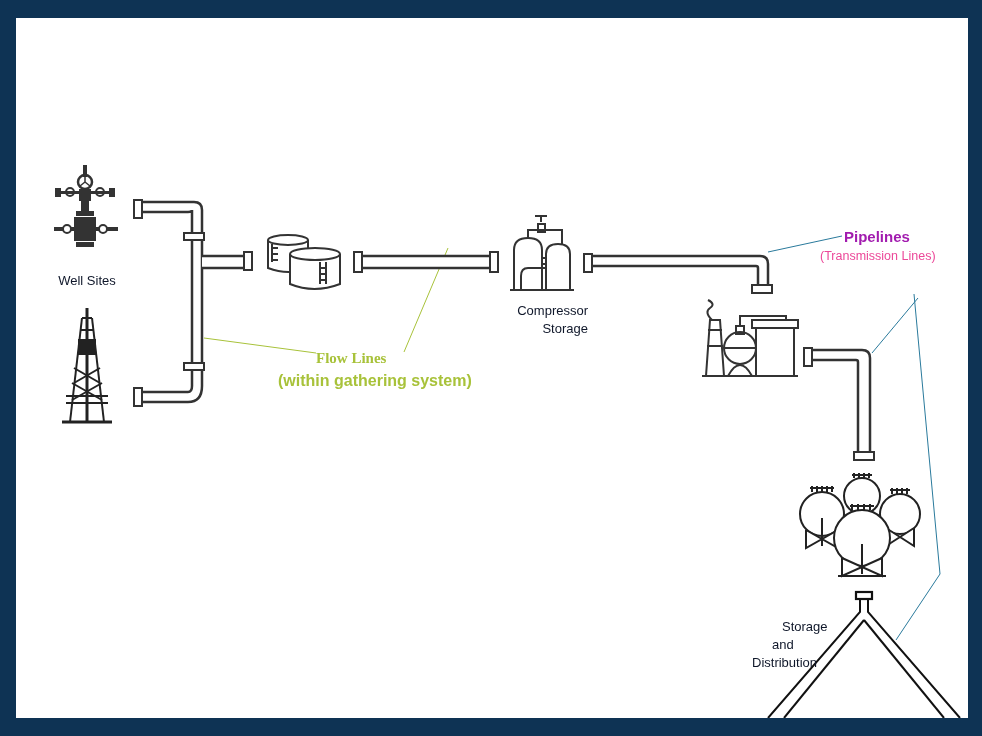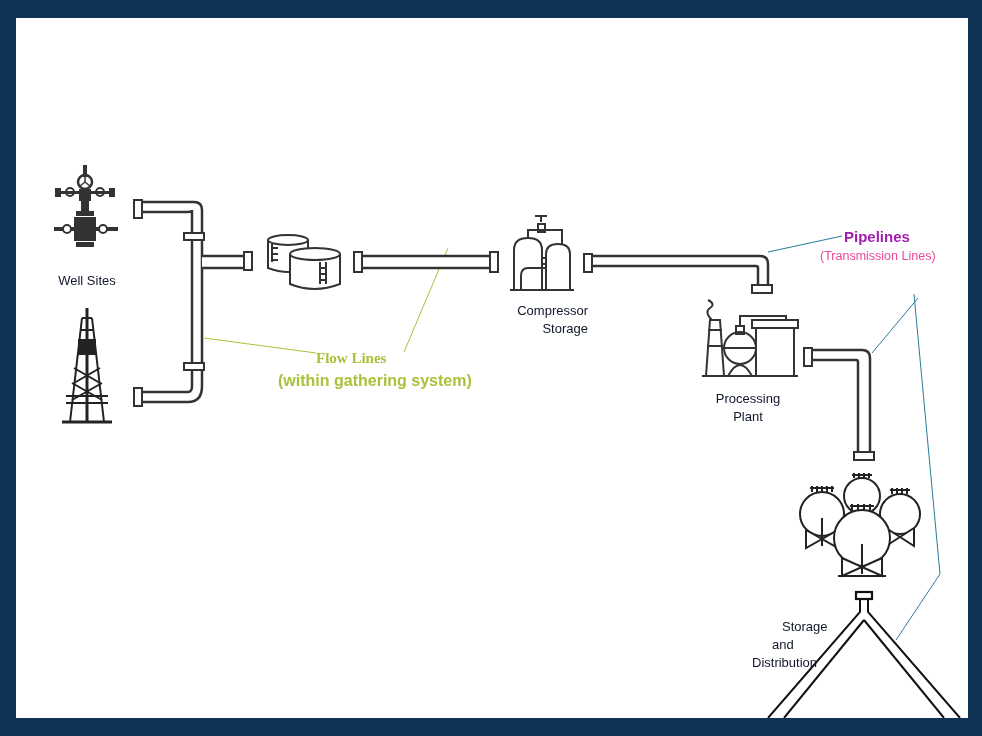--- a/index.html
+++ b/index.html
@@ -150,24 +150,20 @@
   </svg>
 
   <div class="lbl" style="left:36px; top:254px; width:70px;">Well Sites</div>
 
 
   <div class="lbl" style="left:480px; top:284px; width:92px;text-align:right;">
     <div>Compressor</div>
     <div>Storage</div>
   </div>
 
-  <div class="lbl" style="left:686px; top:372px; width:92px;">
-    <div>Processing</div>
-    <div>Plant</div>
-  </div>
 
   <div class="lbl" style="left:728px; top:560px; width:110px; text-align:left;margin-top:40px;">
     <div style="padding-left:38px;">Storage</div>
     <div style="padding-left:28px;">and</div>
     <div style="padding-left:8px;">Distribution</div>
   </div>
 
   <div class="flow-title" style="left:300px; top:332px;font-family:Liberation Serif, serif;">Flow Lines</div>
   <div class="flow-sub" style="left:262px; top:354px;">(within gathering system)</div>
 

